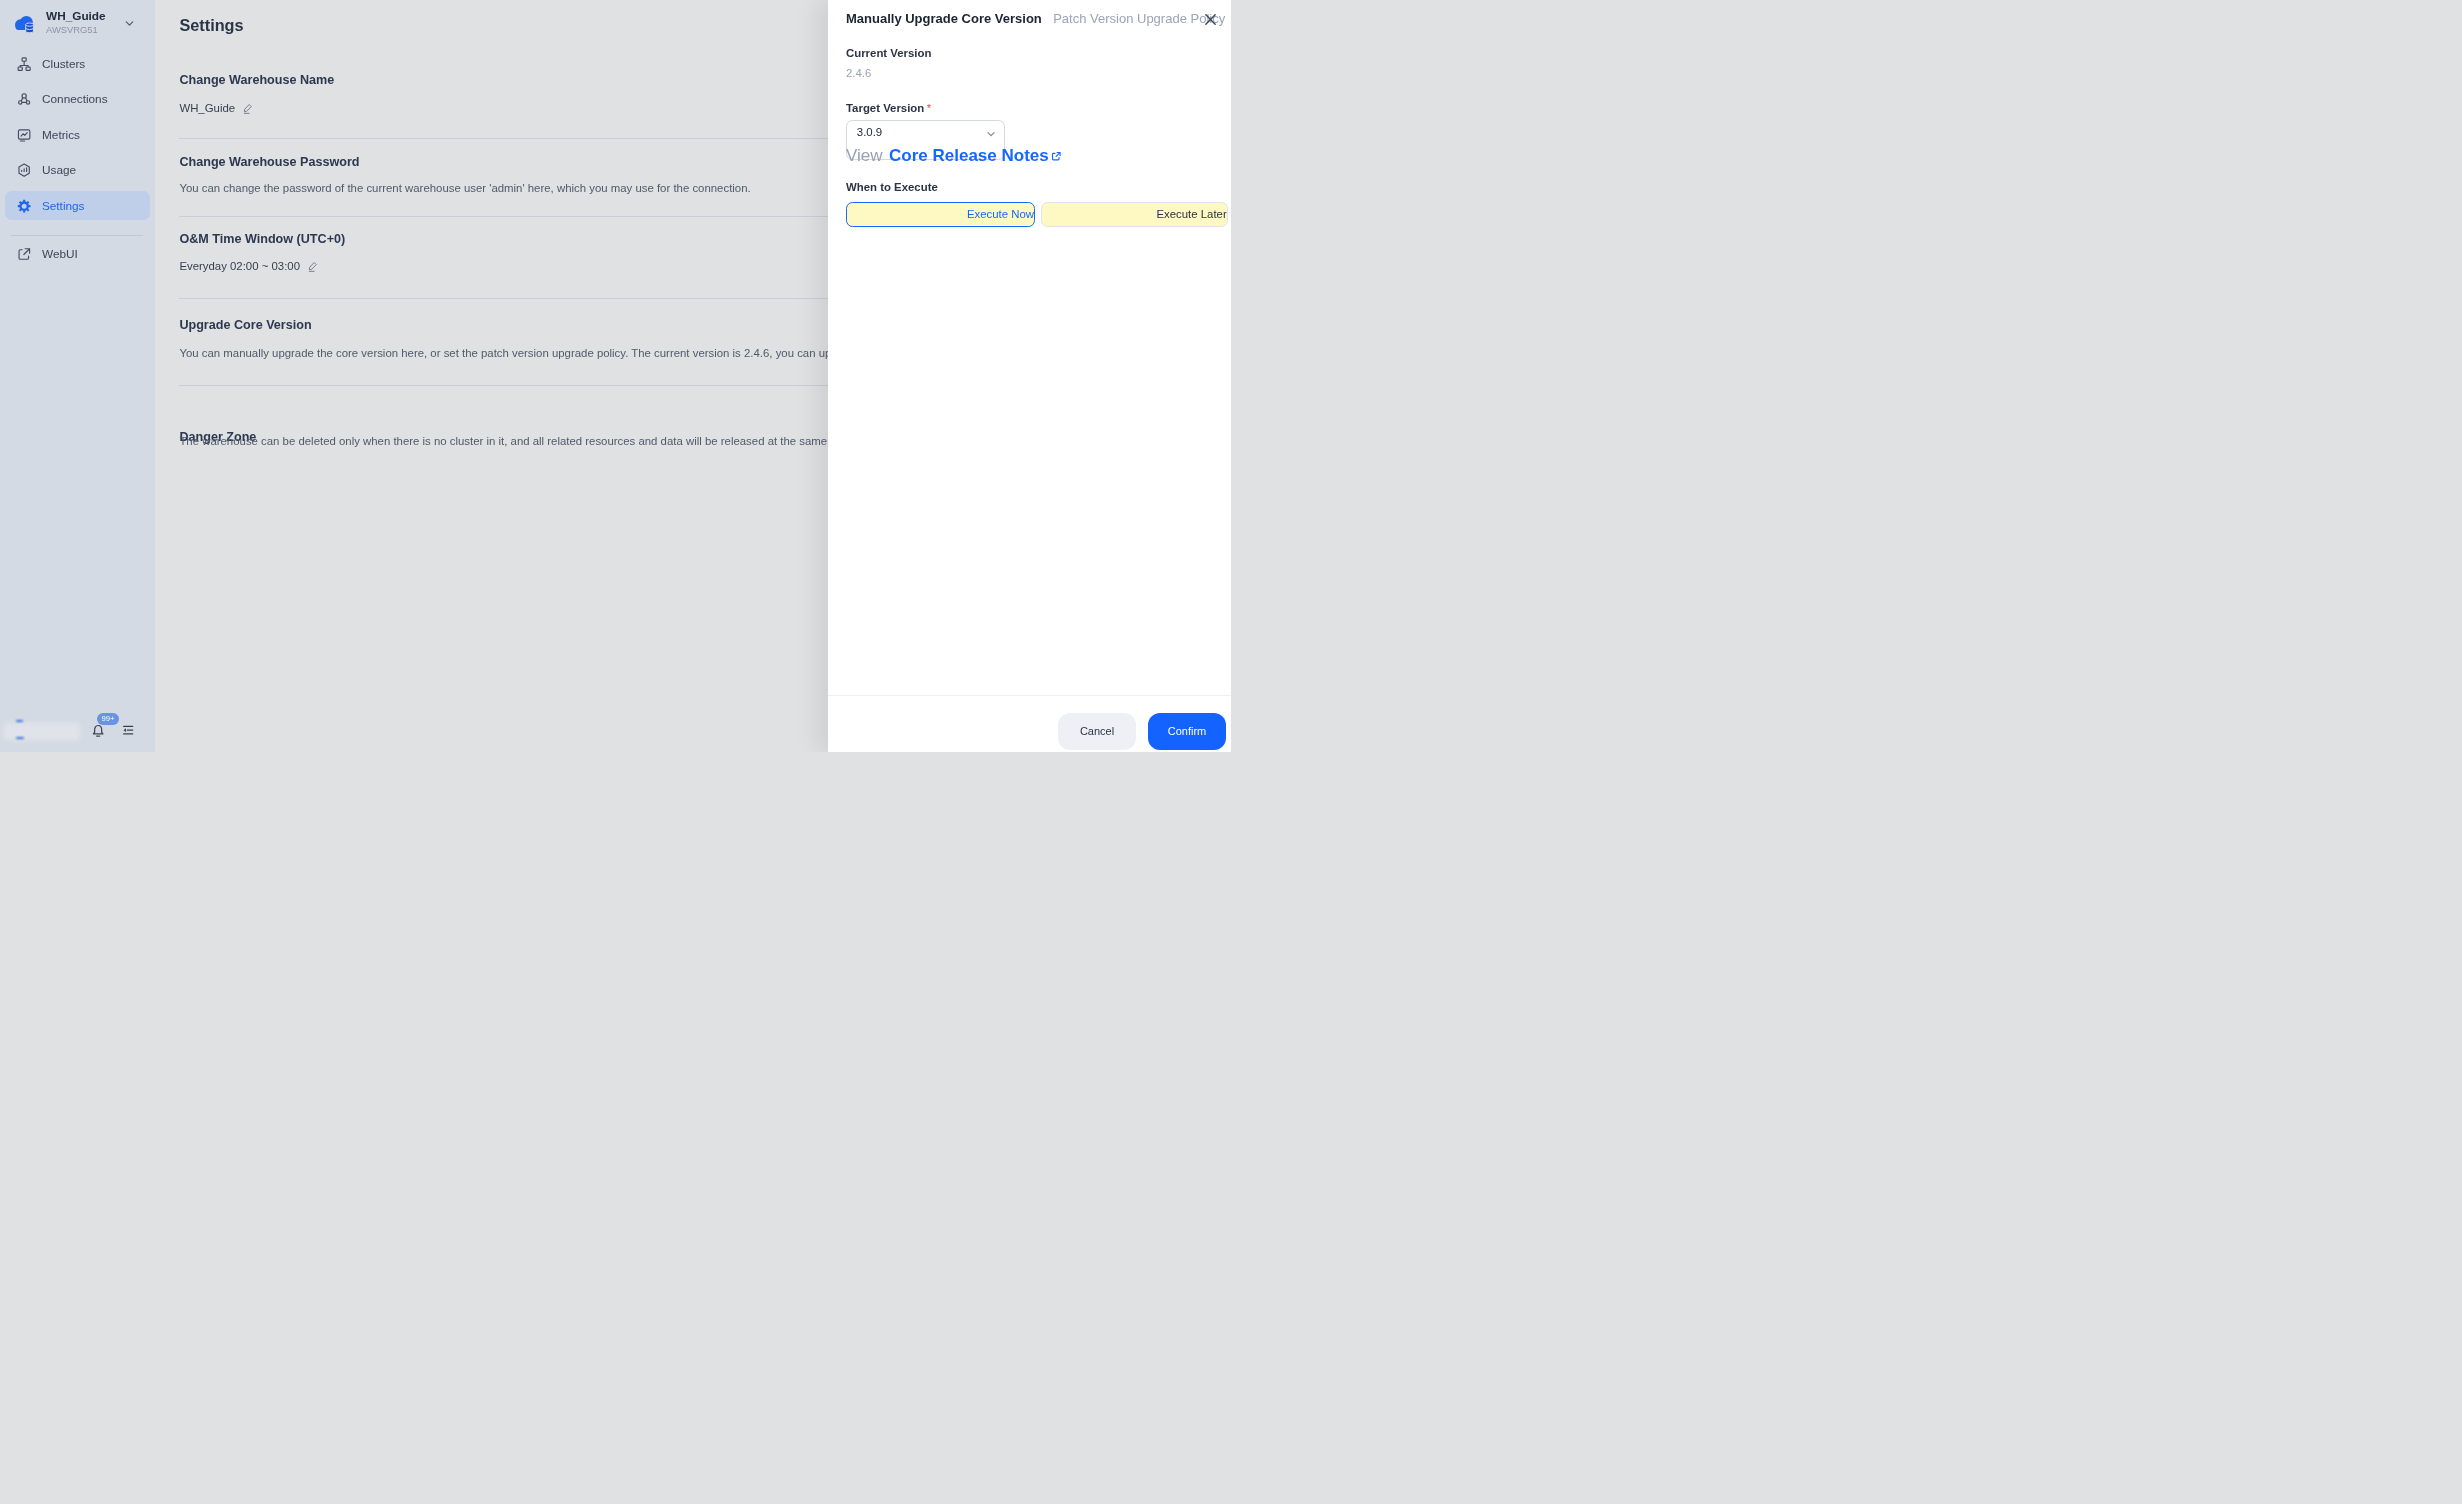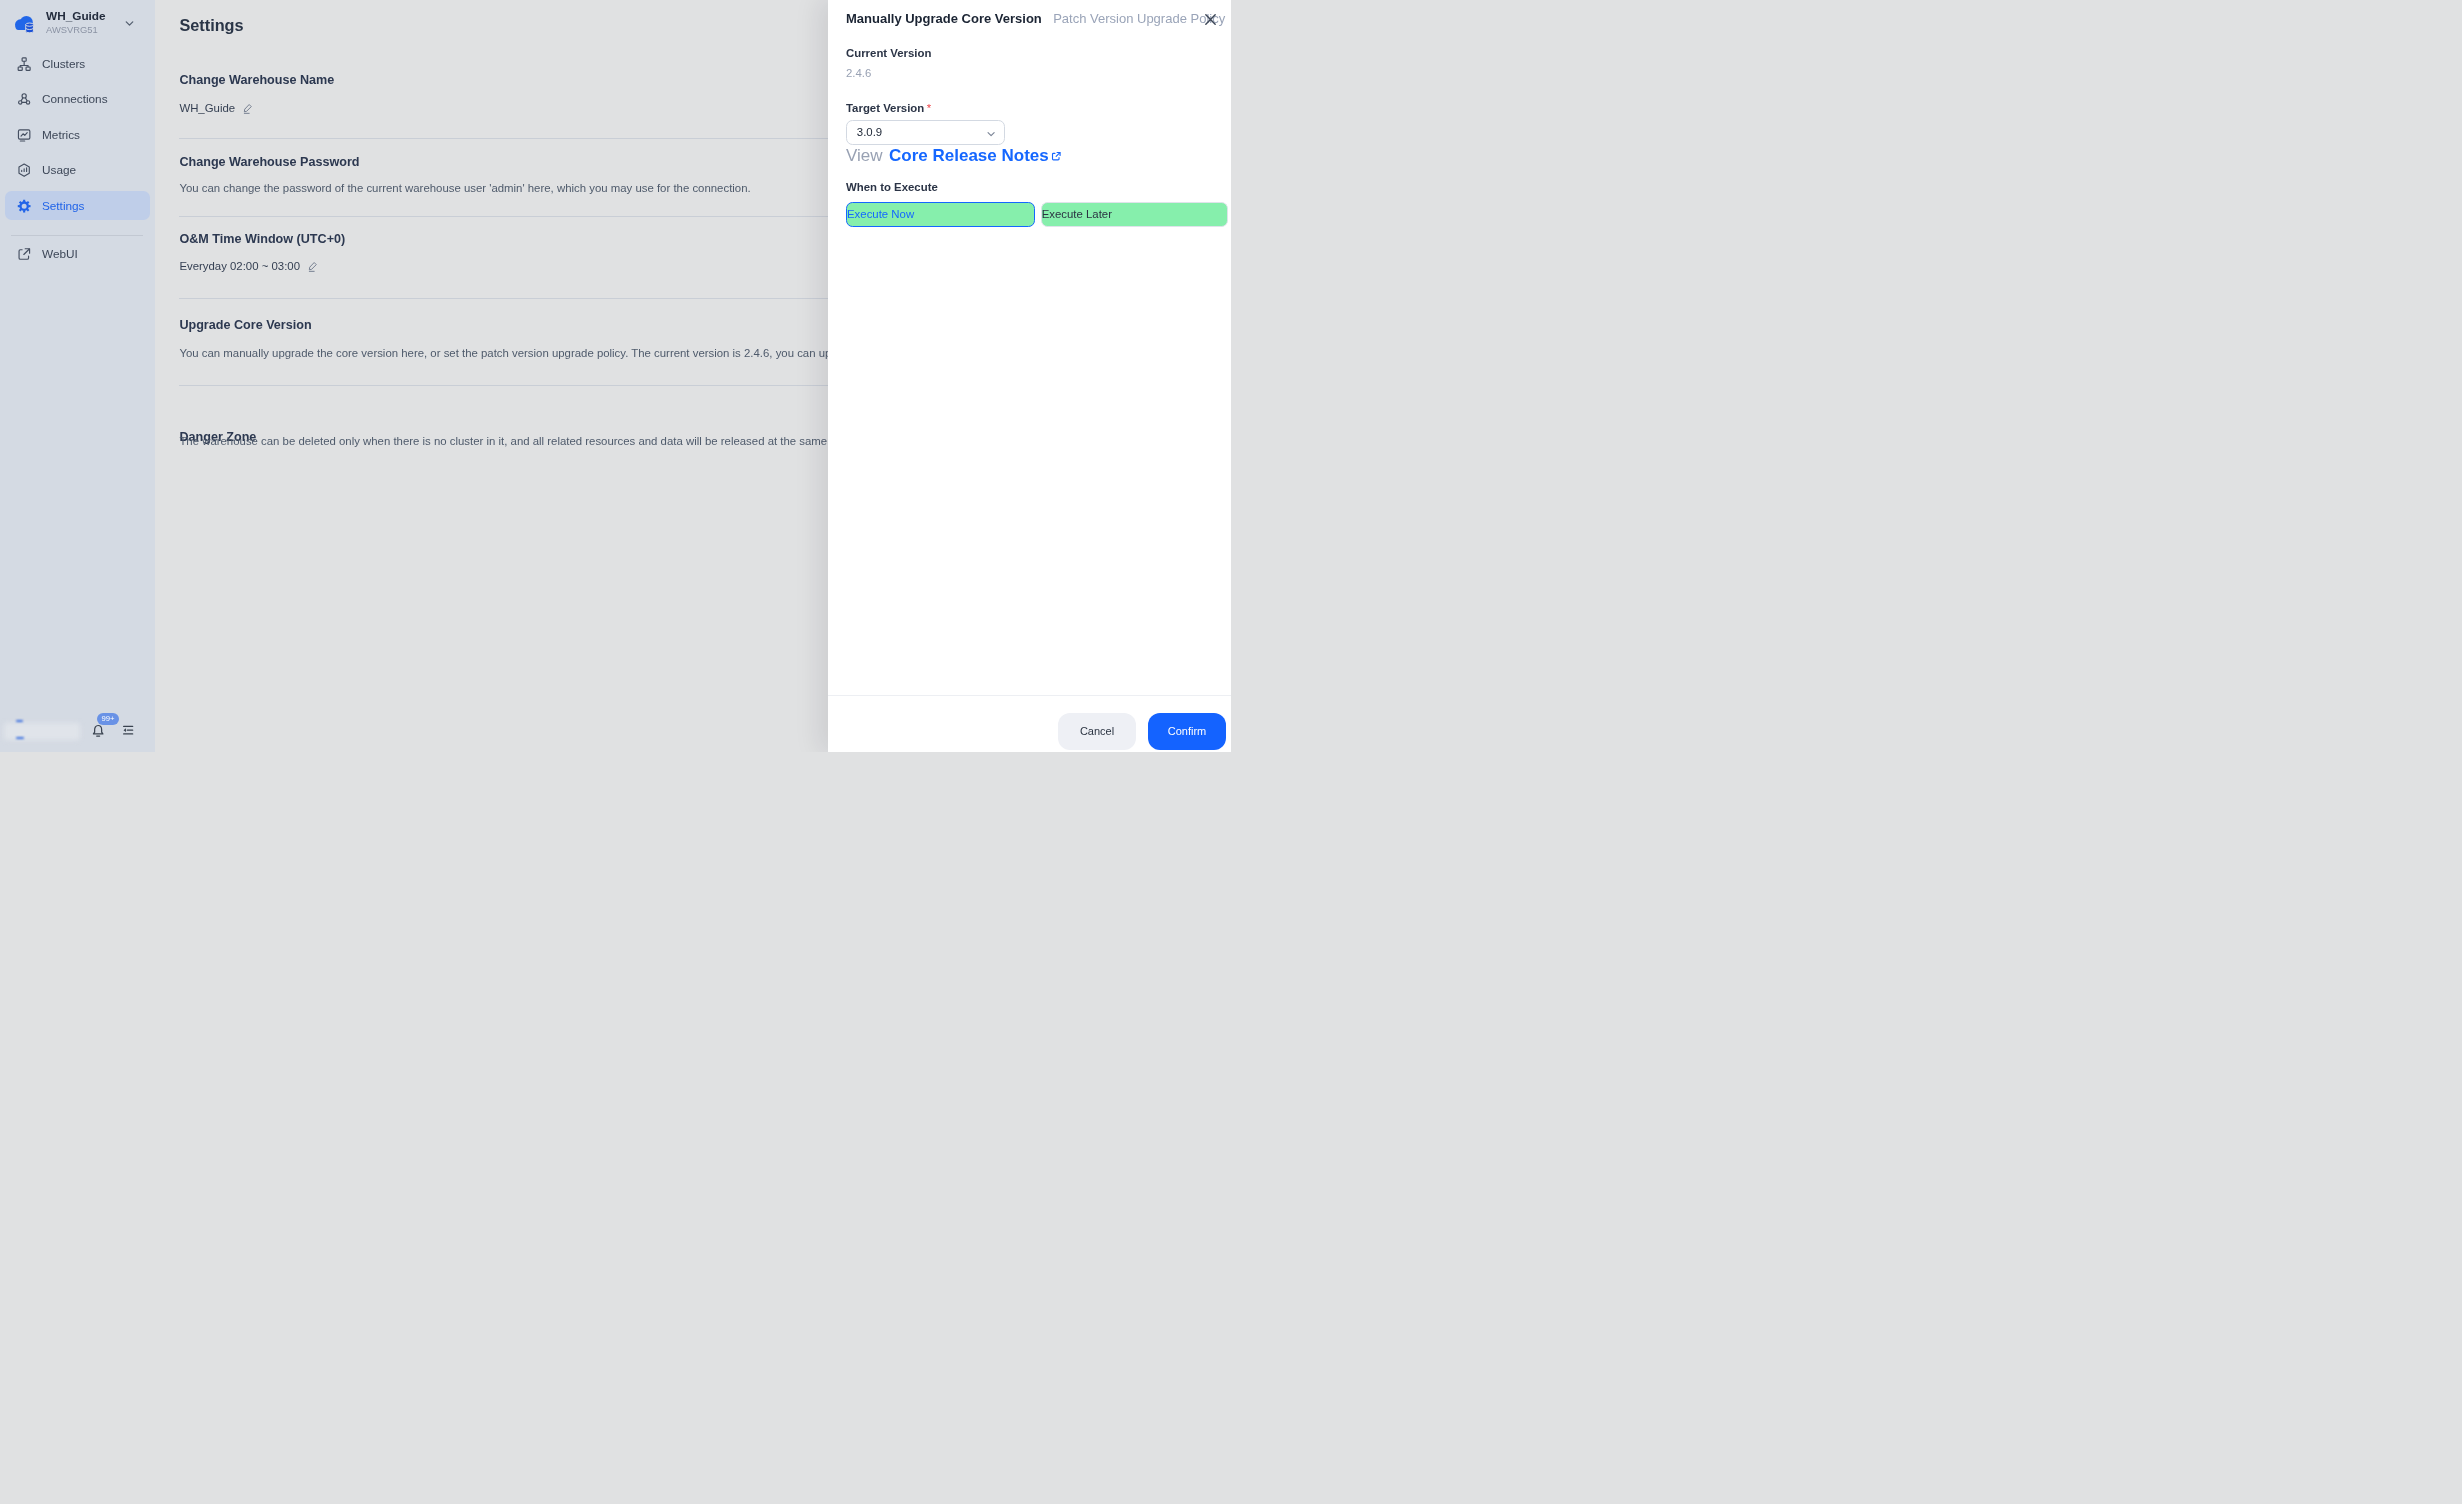--- a/index.html
+++ b/index.html
@@ -47,33 +47,33 @@
   .drawer-header { position:absolute; left:18px; top:10.6px; right:36px; display:flex; gap:11.4px; align-items:baseline; }
   .dtab { font-size:13px; white-space:nowrap; cursor:pointer; }
   .dtab.active { color:#1b2433; font-weight:700; }
   .dtab.inactive { color:#9aa4b8; font-weight:400; }
   .drawer-close { position:absolute; right:12.2px; top:10.6px; width:17px; height:17px; color:#3c4656; cursor:pointer; }
 
   .dlabel { position:absolute; left:18px; font-size:11.4px; font-weight:600; color:#2b3446; }
   .dvalue-muted { position:absolute; left:18px; font-size:11.4px; color:#98a1b3; }
   .req { color:#f0494e; font-weight:400; margin-left:2.4px; }
 
-  .select-box { position:absolute; left:18px; top:120px; width:159px; height:25px; background:#fff;
+  .select-box { position:absolute; left:18px; top:120px; width:159px; height:40px; background:#fff;
     border:0.8px solid #d3d9e2; border-radius:6.5px; cursor:pointer; }
   .select-box .sel-text { position:absolute; left:9.8px; top:4.9px; font-size:11.4px; color:#222b3a; }
   .select-box .sel-chevron { position:absolute; right:7.3px; top:6.5px; width:12.2px; height:12.2px; color:#7a8496; }
 
   .view-row { position:absolute; left:18px; top:146px; font-size:17px; color:#98a1b3;
     display:flex; align-items:center; gap:6.5px; }
   .link-blue { color:#1567ff; font-weight:600; cursor:pointer; display:flex; align-items:center; gap:2.4px; }
   .ext-icon { width:10.6px; height:10.6px; color:#1567ff; }
 
   .seg-row { position:absolute; left:18px; top:202px; display:flex; gap:5.7px; }
-  .seg-btn { height:25px; border-radius:6.5px; font-size:11.4px; line-height:23.6px; text-align:left;
-    cursor:pointer; background:#86efac; }
+  .seg-btn { height:25px; border-radius:6.5px; font-size:11.4px; line-height:23.6px; text-align:right;
+    cursor:pointer; background:#fef9c3; }
   .seg-btn.now { width:189px; border:0.8px solid #1567ff; color:#1567ff; }
   .seg-btn.later { width:187px; border:0.8px solid #dfe3ea; color:#2b3342; }
 
   .notes { position:absolute; left:18px; top:234px; width:382px; font-size:10.2px; line-height:14.2px; color:#8a93a6; }
 
   .drawer-footer-line { position:absolute; left:0; right:0; top:695px; height:0.8px; background:#edeff3; }
   .btn { position:absolute; top:713px; width:78px; height:37px; border-radius:12px; font-size:11px;
     line-height:25px; text-align:center; cursor:pointer; border:none; }
   .btn-cancel { left:230px; background:#eef0f5; color:#2b3442; }
   .btn-confirm { left:320px; background:#1463ff; color:#ffffff; font-weight:500; }

